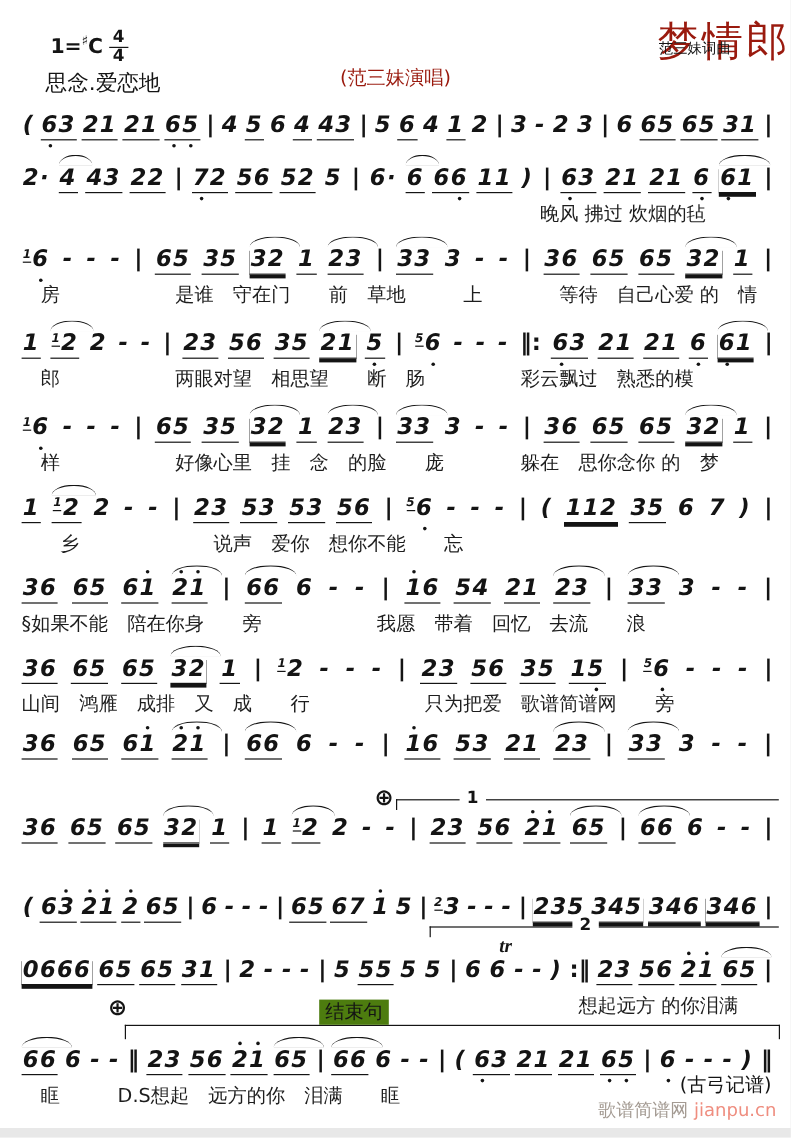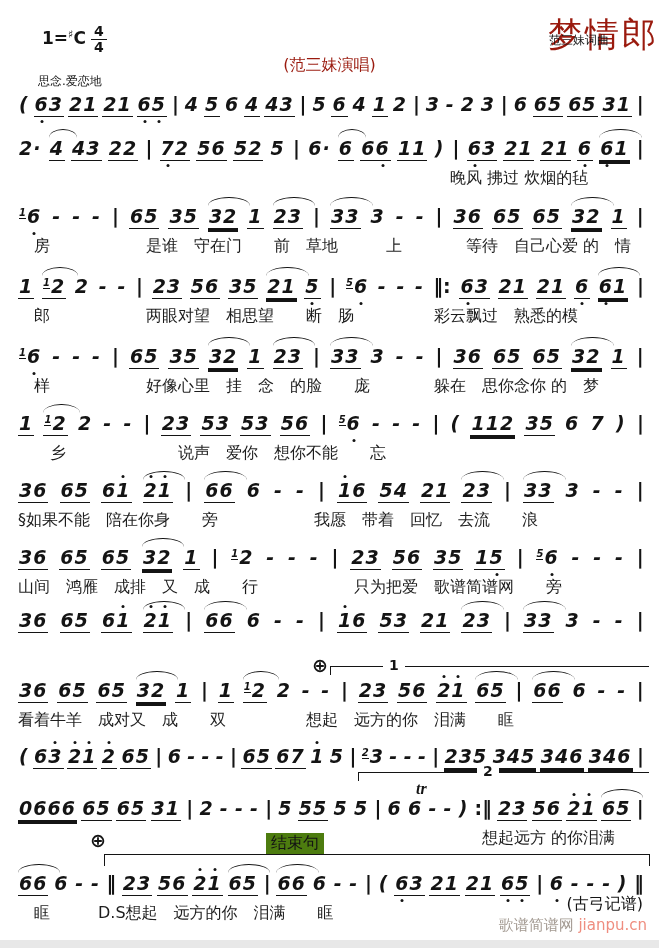--- a/index.html
+++ b/index.html
@@ -5,21 +5,21 @@
   :root{ --ink:#141414; --title-color:#9a1a0e; }
   html,body{margin:0;padding:0;background:#e8e8e8;}
   .page{position:relative;width:659px;height:940px;background:#ffffff;margin:0 auto;overflow:hidden;
         font-family:"DejaVu Sans",sans-serif;color:var(--ink);}
   
   .keysig{position:absolute;left:42px;top:24px;font-size:17px;font-weight:700;white-space:nowrap;}
   .keysig sup{font-size:11px;}
   .frac{display:inline-block;vertical-align:middle;text-align:center;line-height:1.05;font-size:14px;margin-left:5px;}
   .frac .ftop{display:block;border-bottom:1.4px solid var(--ink);padding:0 3px;}
   .frac .fbot{display:block;padding:0 3px;}
-  .tempo{position:absolute;left:38px;top:57px;font-size:12px;margin-top:16px;}
+  .tempo{position:absolute;left:38px;top:57px;font-size:18px;}
   .title{position:absolute;left:0;right:0;top:12px;text-align:right;font-size:34px;font-weight:400;
          letter-spacing:3px;color:var(--title-color);}
   .subtitle{position:absolute;left:0;right:0;top:55px;text-align:center;font-size:16px;color:var(--title-color);}
   .credit{position:absolute;right:50px;top:32px;font-size:12px;}
   
   #score .line-block{position:absolute;left:18px;right:14px;}
   #score .line-block:nth-child(1){top:84px}
   #score .line-block:nth-child(2){top:128px}
   #score .line-block:nth-child(3){top:196px}
   #score .line-block:nth-child(4){top:266px}
@@ -345,21 +345,20 @@
           <span class="tok note u1"><span class="ch">5</span><span class="ch">6</span></span>
           <span class="tok note u1"><span class="ch">2<span class="da"></span></span><span class="ch">1<span class="da"></span></span></span>
           <span class="tok note u1"><span class="ch">6</span><span class="ch">5</span><span class="arc"></span></span>
           <span class="tok bar">|</span>
           <span class="tok note u1"><span class="ch">6</span><span class="ch">6</span><span class="arc"></span></span>
           <span class="tok note"><span class="ch">6</span></span>
           <span class="tok note"><span class="ch">-</span></span>
           <span class="tok note"><span class="ch">-</span></span>
           <span class="tok bar">|</span>
         </div>
-        <div class="lyrics-row">看着牛羊　成对又　成　　双　　　　　想起　远方的你　泪满　　眶</div>
       </div>
       <div class="line-block">
         <div class="notes-row">
           <span class="tok note"><span class="ch">(</span></span>
           <span class="tok note u1"><span class="ch">6</span><span class="ch">3<span class="da"></span></span></span>
           <span class="tok note u1"><span class="ch">2<span class="da"></span></span><span class="ch">1<span class="da"></span></span></span>
           <span class="tok note u1"><span class="ch">2<span class="da"></span></span></span>
           <span class="tok note u1"><span class="ch">6</span><span class="ch">5</span></span>
           <span class="tok bar">|</span>
           <span class="tok note"><span class="ch">6</span></span>

